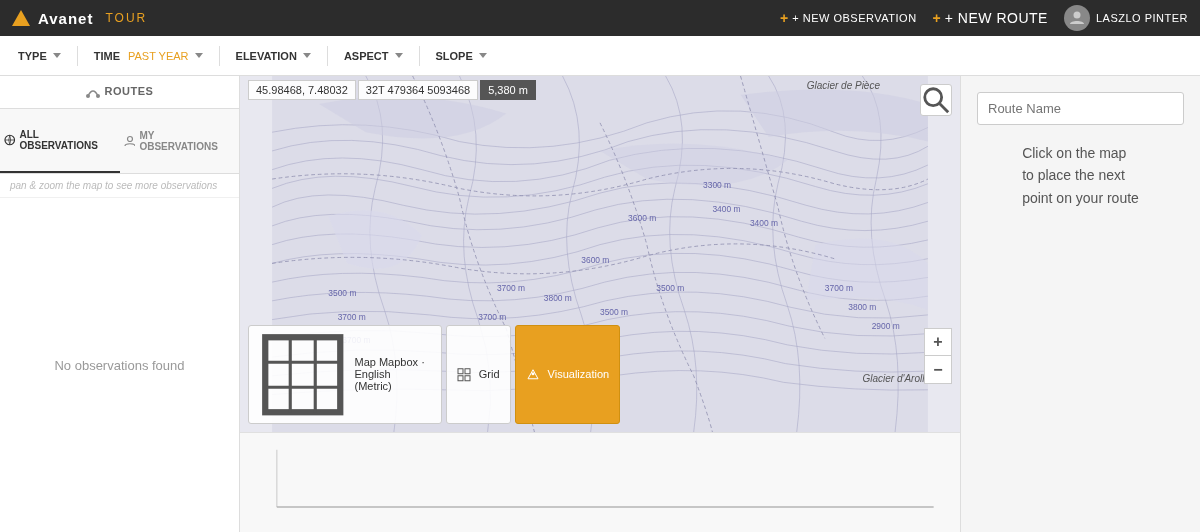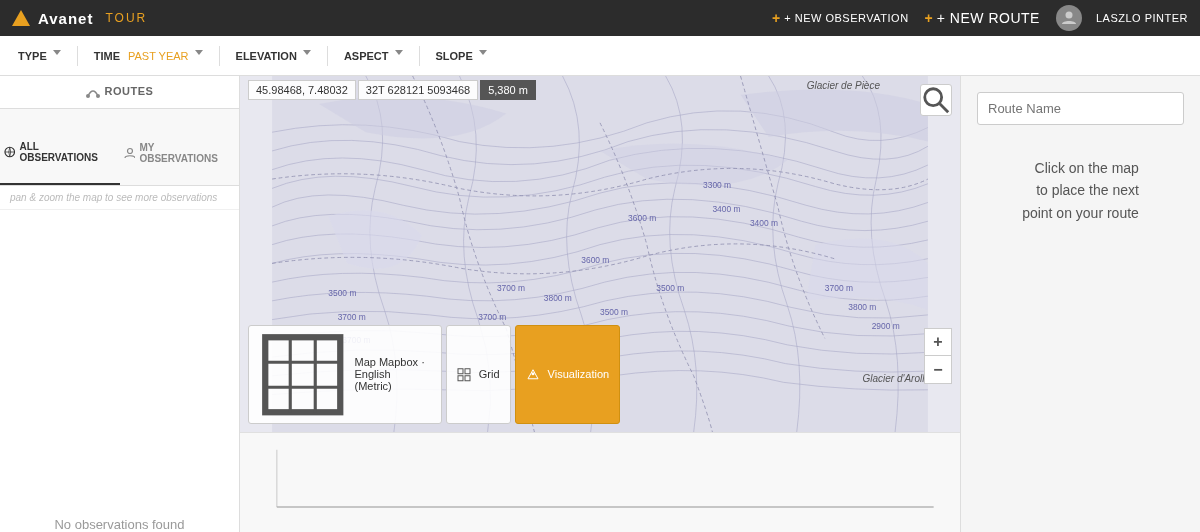--- a/index.html
+++ b/index.html
@@ -54,21 +54,21 @@
       border: none;
     }
     .header-btn .plus {
       color: #e8a020;
       font-size: 14px;
       font-weight: bold;
     }
     #user-area {
       display: flex;
       align-items: center;
-      gap: 14px;
+      gap: 6px;
       color: #ffffff;
       font-size: 12px;
       cursor: pointer;
     }
     #avatar {
       width: 26px; height: 26px;
       border-radius: 50%;
       background: #888;
       display: flex; align-items: center; justify-content: center;
       color: #fff; font-size: 11px;
@@ -79,21 +79,21 @@
       display: flex;
       align-items: center;
       background: #ffffff;
       height: 40px;
       border-bottom: 1px solid #ddd;
       padding: 0 10px;
       gap: 4px;
     }
     .toolbar-item {
       display: flex;
-      align-items: flex-start;
+      align-items: center;
       gap: 4px;
       padding: 4px 8px;
       font-size: 12px;
       color: #555;
       cursor: pointer;
       border-radius: 3px;
       white-space: nowrap;
     }
     .toolbar-label { font-weight: 600; color: #333; font-size: 11px; text-transform: uppercase; }
     .toolbar-value { color: #e8a020; font-size: 11px; }
@@ -156,33 +156,32 @@
       display: flex;
       align-items: center;
       justify-content: center;
       gap: 4px;
       padding: 20px 4px;
       font-size: 10px;
       font-weight: 600;
       text-transform: uppercase;
       color: #888;
       cursor: pointer;
-      margin-top: 12px;
     }
     .obs-subtab.active { color: #333; border-bottom: 2px solid #333; }
     #pan-zoom-hint {
       padding: 6px 10px;
       font-size: 10px;
       color: #bbb;
       font-style: italic;
       border-bottom: 1px solid #f0f0f0;
     }
     #no-obs {
       display: flex;
-      align-items: flex-end;
+      align-items: center;
       justify-content: center;
       flex: 1;
       color: #999;
       font-size: 13px;
     }
 
     
     #map-container {
       flex: 1;
       position: relative;
@@ -305,25 +304,25 @@
       padding: 8px 10px;
       border: 1px solid #ccc;
       border-radius: 3px;
       font-size: 13px;
       color: #999;
       background: white;
       outline: none;
       margin-bottom: 16px;
     }
     #click-instruction {
-      text-align: right;
+      text-align: left;
       color: #555;
       font-size: 14px;
       line-height: 1.6;
-      margin-top: 16px;
+      margin-top: 1px;
     }
   </style>
 </head>
 <body>
 
 <div id="header">
   <div id="logo-area">
     <div id="logo-triangle"></div>
     <span id="app-name">Avanet</span>
     <span id="app-subtitle">TOUR</span>
@@ -477,21 +476,21 @@
           <text x="240" y="230">3700 m</text>
           <text x="290" y="240">3800 m</text>
           <text x="60" y="235">3500 m</text>
           <text x="70" y="260">3700 m</text>
           <text x="75" y="285">3700 m</text>
         </g>
       </svg>
 
       <div id="map-coords">
         <div class="coord-box">45.98468, 7.48032</div>
-        <div class="coord-box">32T 628121 5093468</div>
+        <div class="coord-box">32T 479364 5093468</div>
         <div class="coord-box" style="background:#555;color:#fff;border-color:#555;">5,380 m</div>
       </div>
 
       <div id="map-search">
         <svg width="16" height="16" viewBox="0 0 16 16">
           <circle cx="6.5" cy="6.5" r="4.5" stroke="#555" stroke-width="1.5" fill="none"></circle>
           <line x1="10" y1="10" x2="14.5" y2="14.5" stroke="#555" stroke-width="1.5"></line>
         </svg>
       </div>
 

